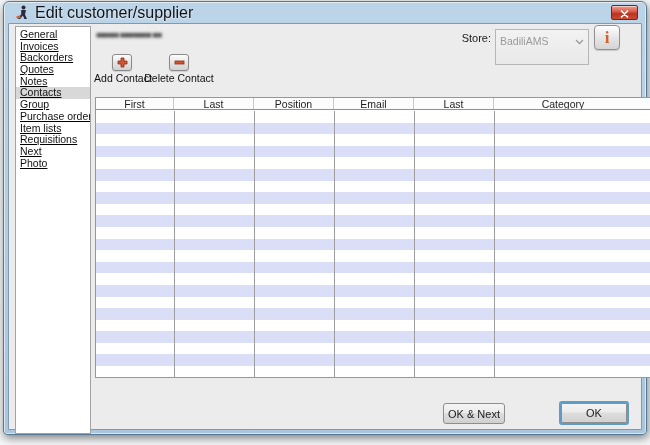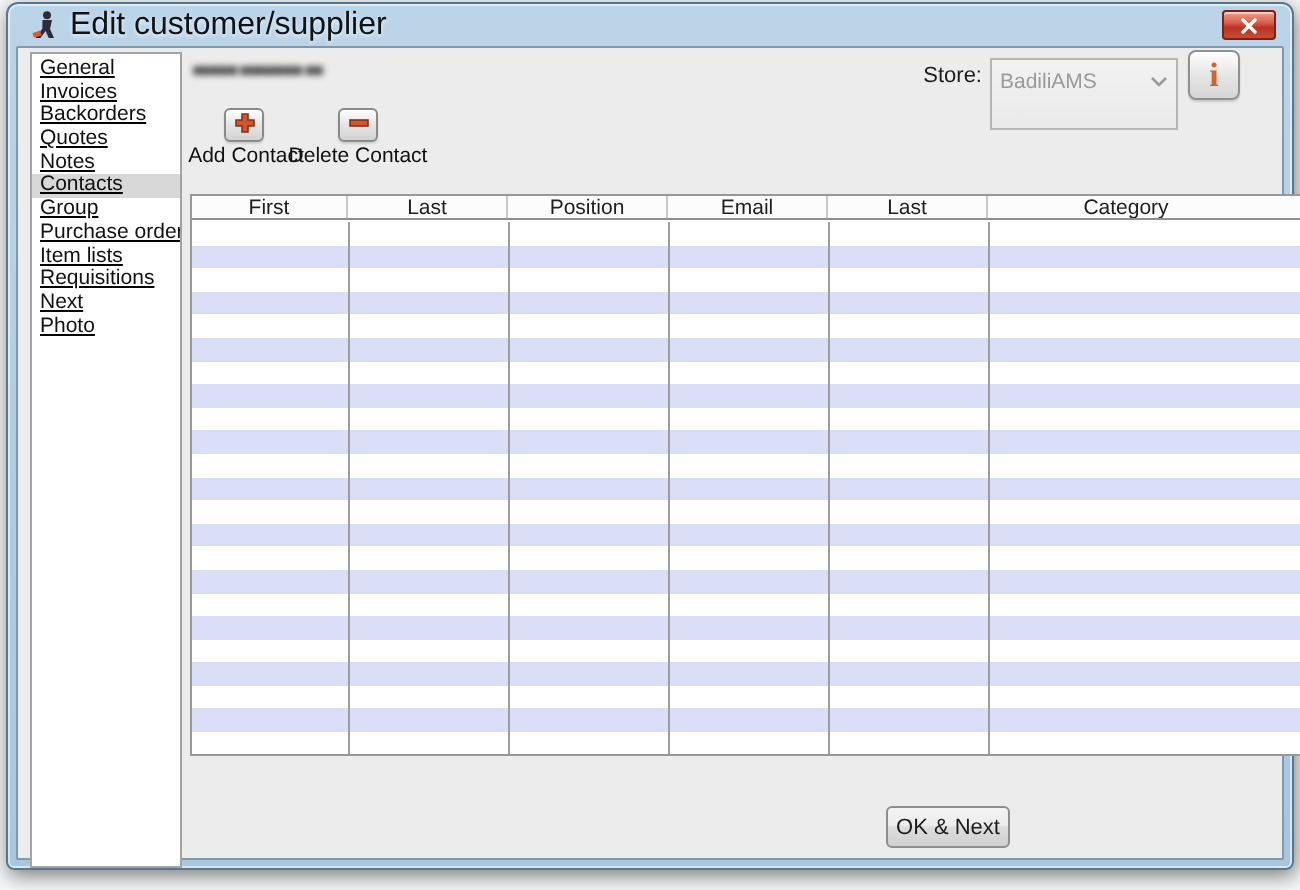--- a/index.html
+++ b/index.html
@@ -236,16 +236,17 @@
           </span>
           <span class="scroll-arrow down">
             <svg width="8" height="5" viewBox="0 0 8 5">
                 <path d="M1 1 L4 4 L7 1" stroke="#b4b4b4" fill="none" stroke-width="1.2"></path>
               </svg>
           </span>
         </div>
       </div>
 
       <button class="btn ok-next">OK &amp; Next</button>
+      <button class="btn ok">OK</button>
 
     </div>
   </div>
 </div>
 
 </body></html>

